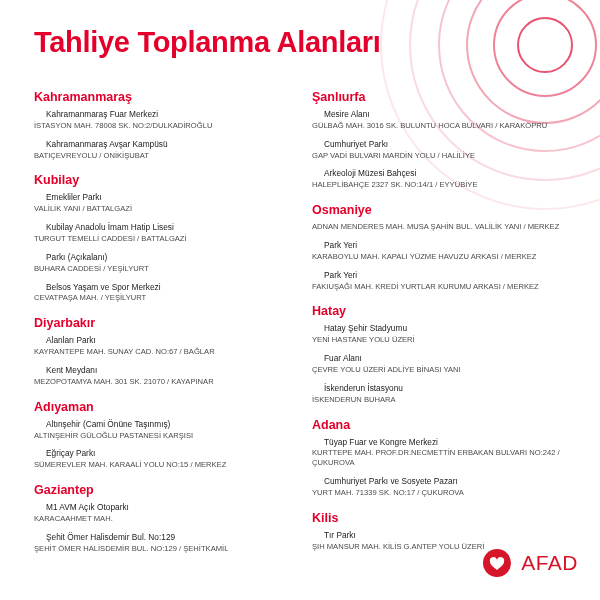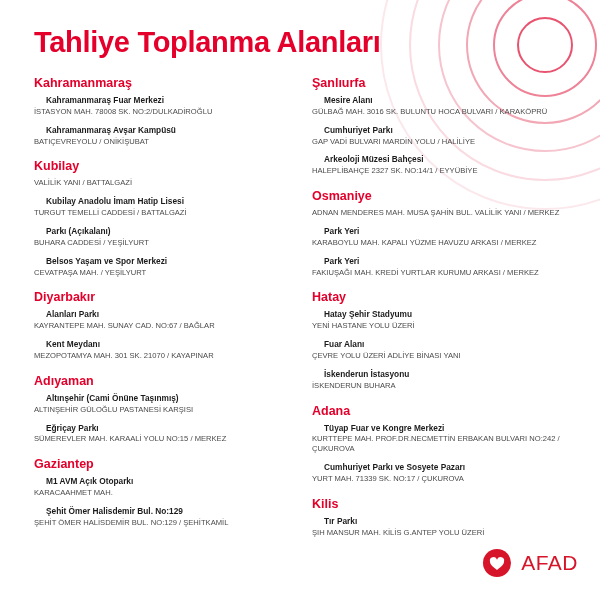--- a/index.html
+++ b/index.html
@@ -60,26 +60,26 @@
   }
   .col.right { padding-left: 12px; }
 
   .city {
     font-size: 12.5px;
     font-weight: bold;
     color: #e4002b;
     margin-top: 13px;
     margin-bottom: 5px;
   }
-  .city:first-child { margin-top: 0; }
+  .city:first-child { margin-top: 14px; }
 
   .entry { margin-bottom: 8px; }
   .entry-name {
     font-size: 8.3px;
-    font-weight: bold;
+    font-weight: normal;
     color: #1b1b1b;
     line-height: 1.25;
     margin-bottom: 1.5px;
     padding-left: 12px;
   }
   .entry-addr {
     font-size: 7.6px;
     color: #4a4a4a;
     line-height: 1.3;
   }
@@ -126,20 +126,21 @@
         <div class="entry">
           <div class="entry-name">Kahramanmaraş Fuar Merkezi</div>
           <div class="entry-addr">İSTASYON MAH. 78008 SK. NO:2/DULKADİROĞLU</div>
         </div>
         <div class="entry">
           <div class="entry-name">Kahramanmaraş Avşar Kampüsü</div>
           <div class="entry-addr">BATIÇEVREYOLU / ONİKİŞUBAT</div>
         </div>
         <div class="city">Kubilay</div>
         <div class="entry">
+          <div class="entry-name">Emekliler Parkı</div>
           <div class="entry-addr">VALİLİK YANI / BATTALGAZİ</div>
         </div>
         <div class="entry">
           <div class="entry-name">Kubilay Anadolu İmam Hatip Lisesi</div>
           <div class="entry-addr">TURGUT TEMELLİ CADDESİ / BATTALGAZİ</div>
         </div>
         <div class="entry">
           <div class="entry-name">Parkı (Açıkalanı)</div>
           <div class="entry-addr">BUHARA CADDESİ / YEŞİLYURT</div>
         </div>

